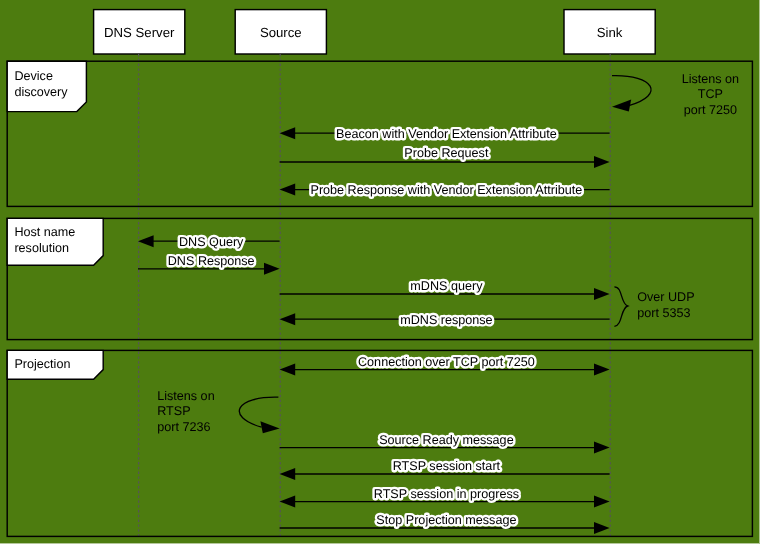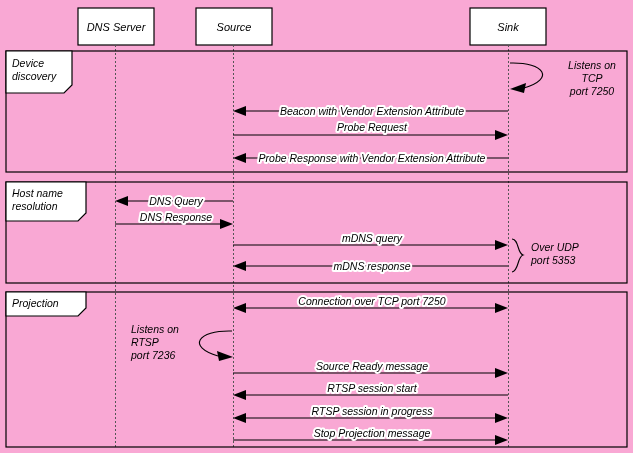--- a/index.html
+++ b/index.html
@@ -8,23 +8,22 @@
     background: #ffffff;
   }
   body {
     font-family: "Liberation Sans", sans-serif;
     color: #000000;
   }
   #canvas {
     position: relative;
     width: 633px;
     height: 453px;
-    background: #f9a8d4;
+    background: #4d7c0f;
     overflow: hidden;
-    font-style: italic;
   }
   #diagram-svg {
     position: absolute;
     left: 0;
     top: 0;
     width: 633px;
     height: 453px;
   }
   .actor-label, .band-label, .note-text, .msg-label {
     font-family: "Liberation Sans", sans-serif;

